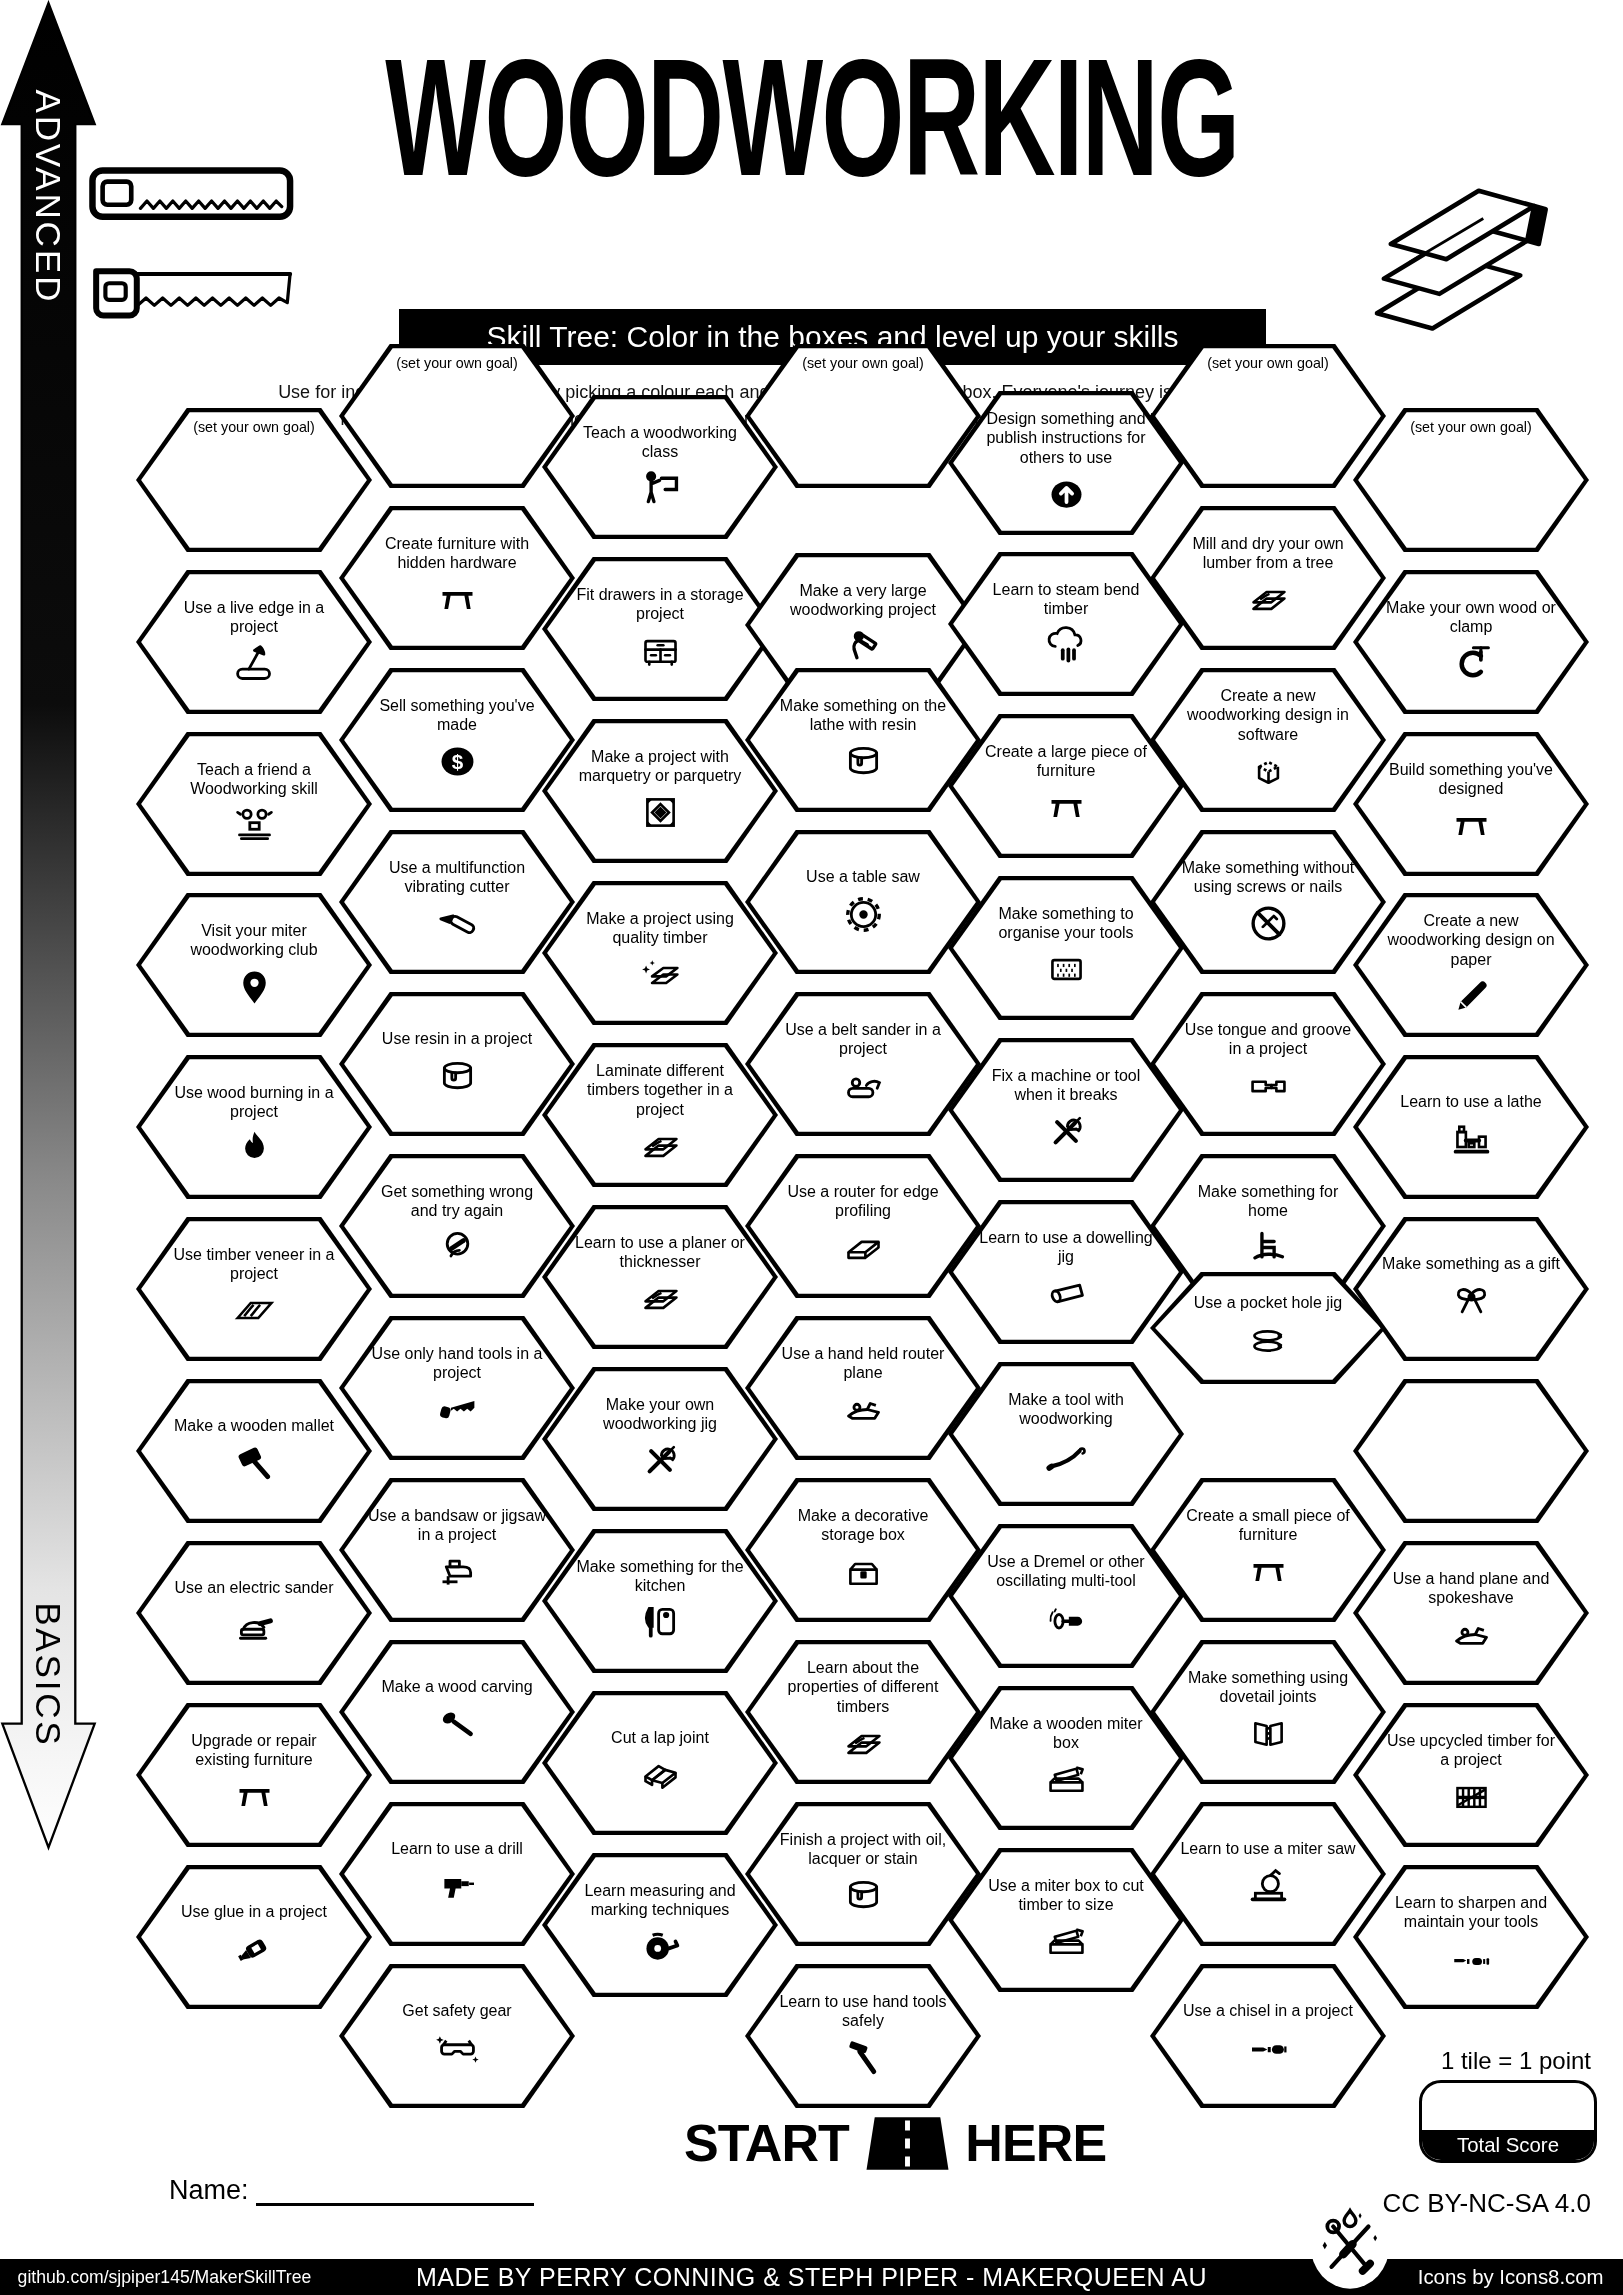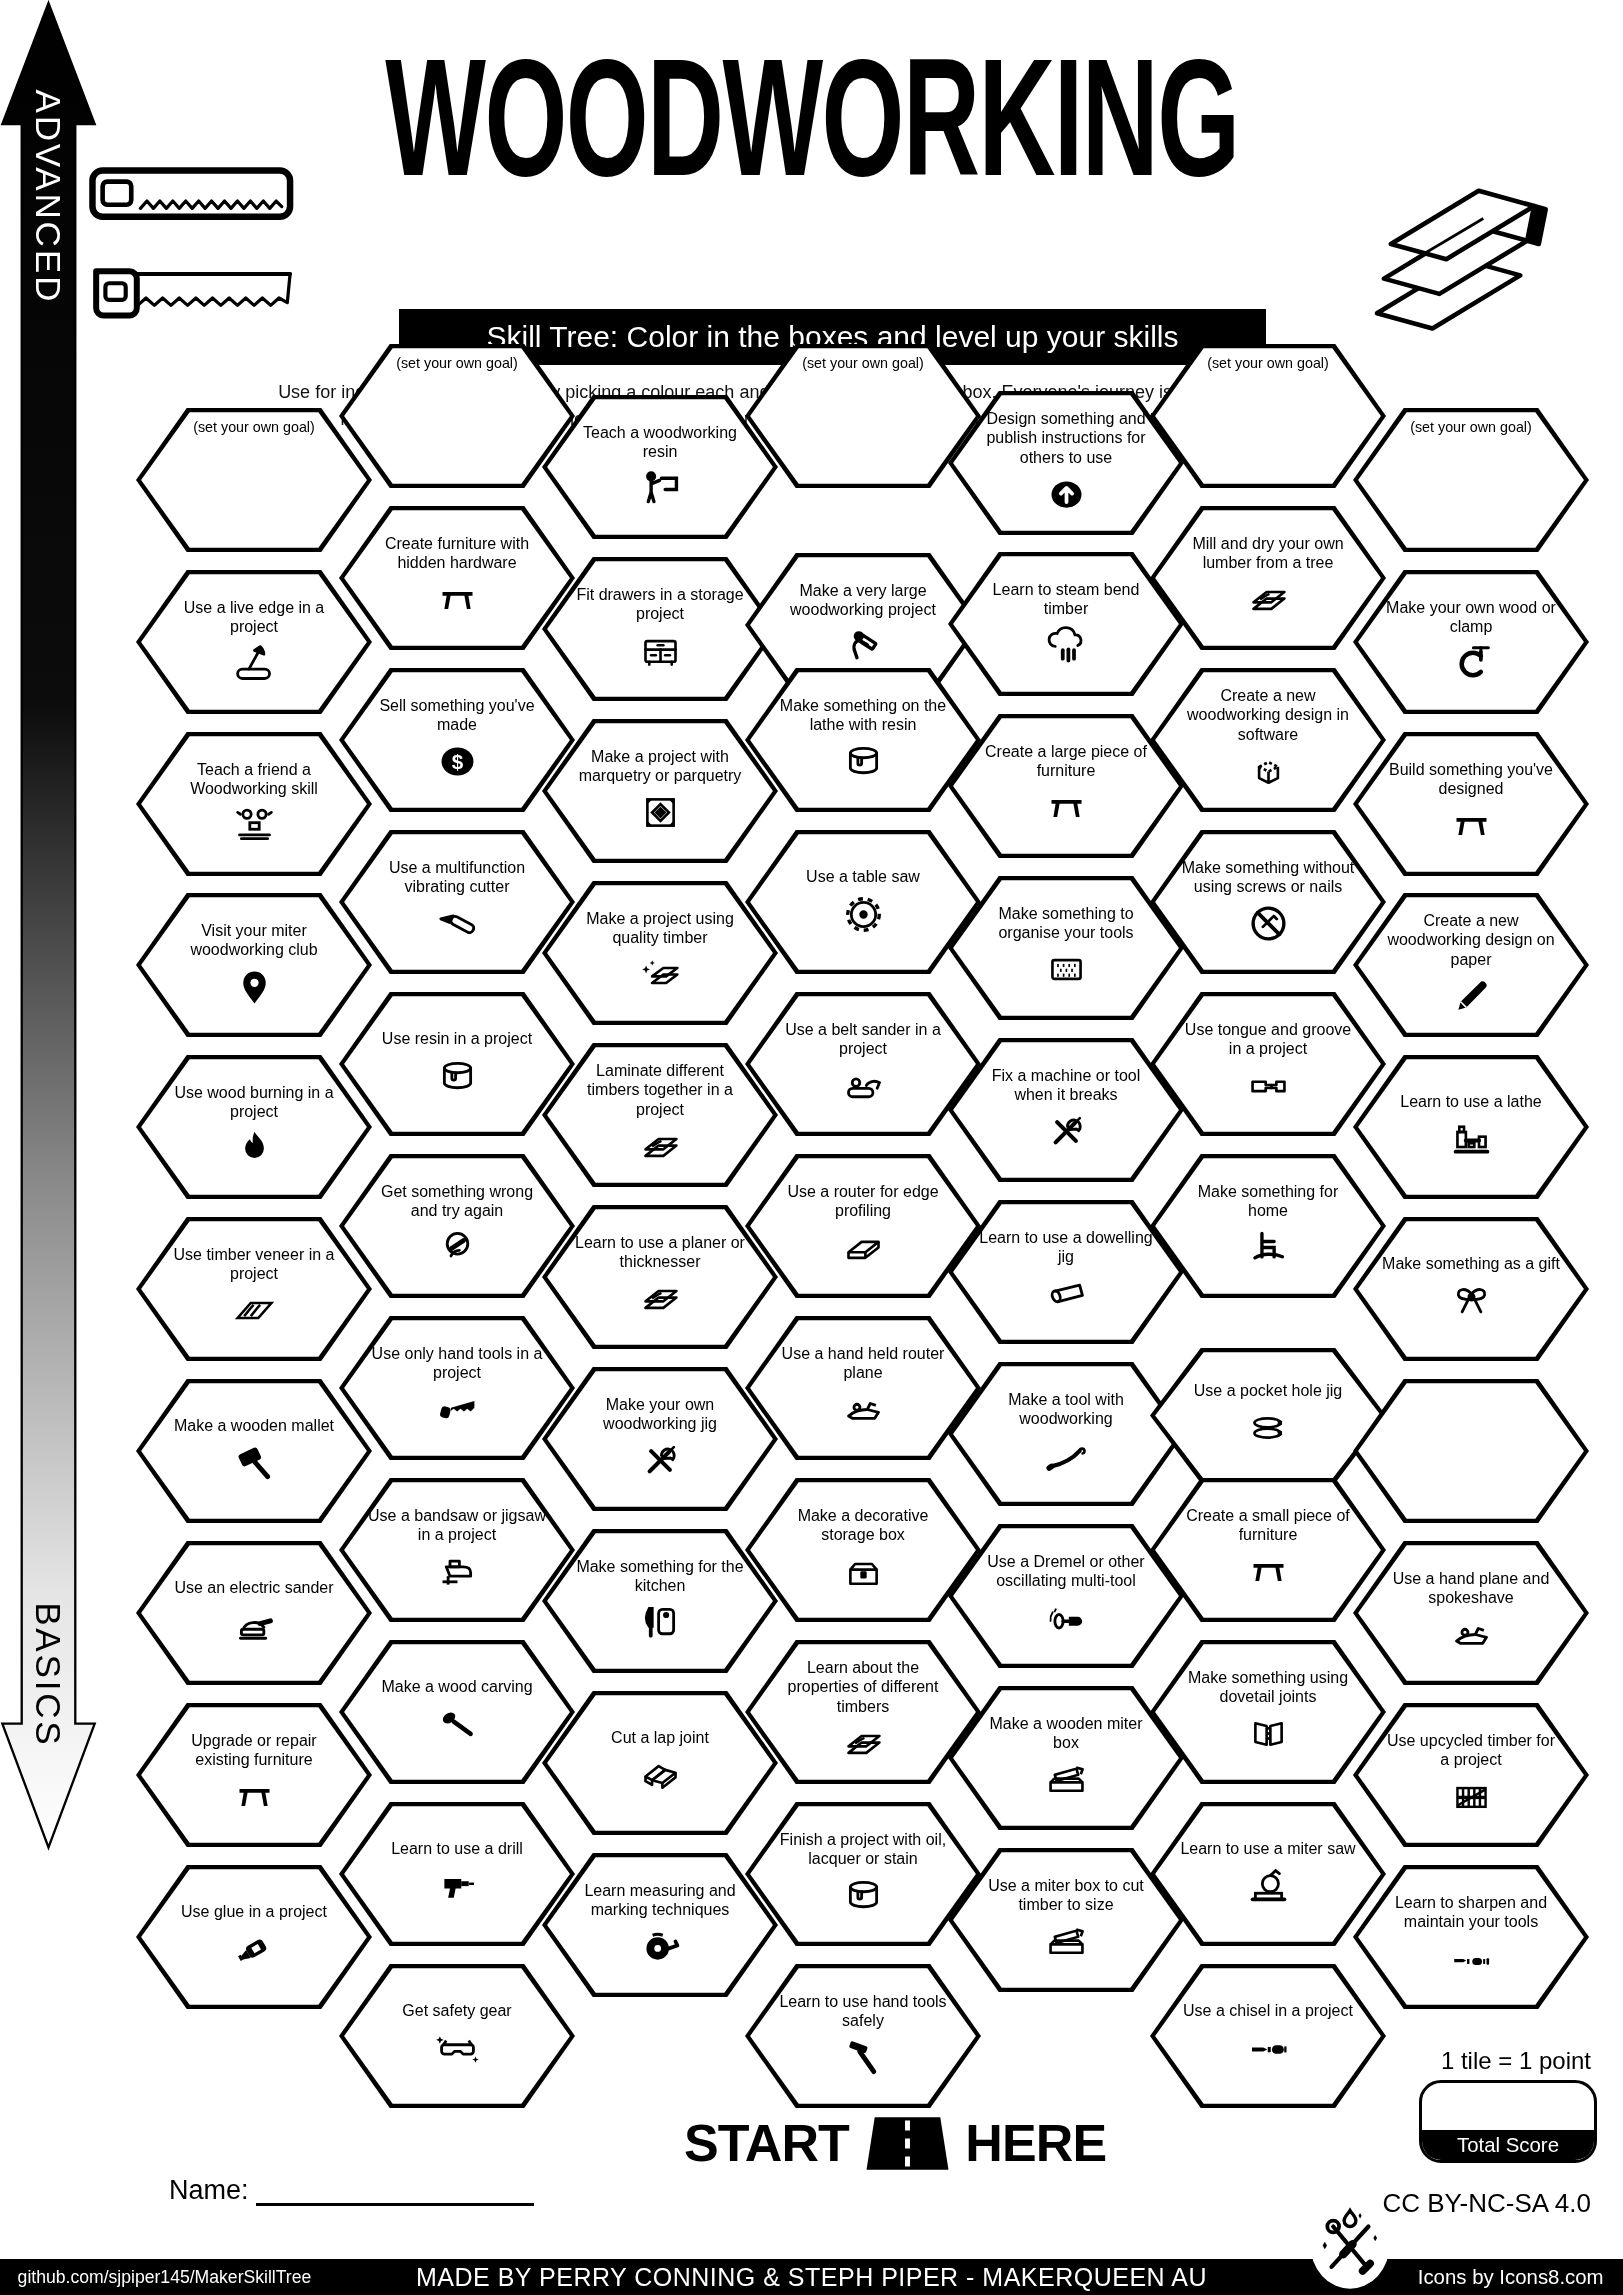--- a/index.html
+++ b/index.html
@@ -623,21 +623,21 @@
           <div class="t-label">Get safety gear</div>
           <svg class="t-icon" viewBox="0 0 24 24">
             <use href="#sym-safety-glasses"></use>
           </svg>
         </div>
       </div>
       <div class="hex" style="left: 542px; top: 395px; width: 236px; height: 144px;">
         <div class="hex-b"></div>
         <div class="hex-f"></div>
         <div class="hex-c">
-          <div class="t-label">Teach a woodworking resin</div>
+          <div class="t-label">Teach a woodworking class</div>
           <svg class="t-icon" viewBox="0 0 24 24">
             <use href="#sym-teacher-board"></use>
           </svg>
         </div>
       </div>
       <div class="hex" style="left: 542px; top: 557px; width: 236px; height: 144px;">
         <div class="hex-b"></div>
         <div class="hex-f"></div>
         <div class="hex-c">
           <div class="t-label">Fit drawers in a storage project</div>
@@ -983,21 +983,21 @@
       <div class="hex" style="left: 1150px; top: 1154px; width: 236px; height: 144px;">
         <div class="hex-b"></div>
         <div class="hex-f"></div>
         <div class="hex-c">
           <div class="t-label">Make something for home</div>
           <svg class="t-icon" viewBox="0 0 24 24">
             <use href="#sym-rocking-chair"></use>
           </svg>
         </div>
       </div>
-      <div class="hex" style="left: 1150px; top: 1348px; width: 236px; height: 135px;">
+      <div class="hex" style="left: 1150px; top: 1272px; width: 236px; height: 112px;">
         <div class="hex-b"></div>
         <div class="hex-f"></div>
         <div class="hex-c">
           <div class="t-label">Use a pocket hole jig</div>
           <svg class="t-icon" viewBox="0 0 24 24">
             <use href="#sym-pocket-screws"></use>
           </svg>
         </div>
       </div>
       <div class="hex" style="left: 1150px; top: 1478px; width: 236px; height: 144px;">

